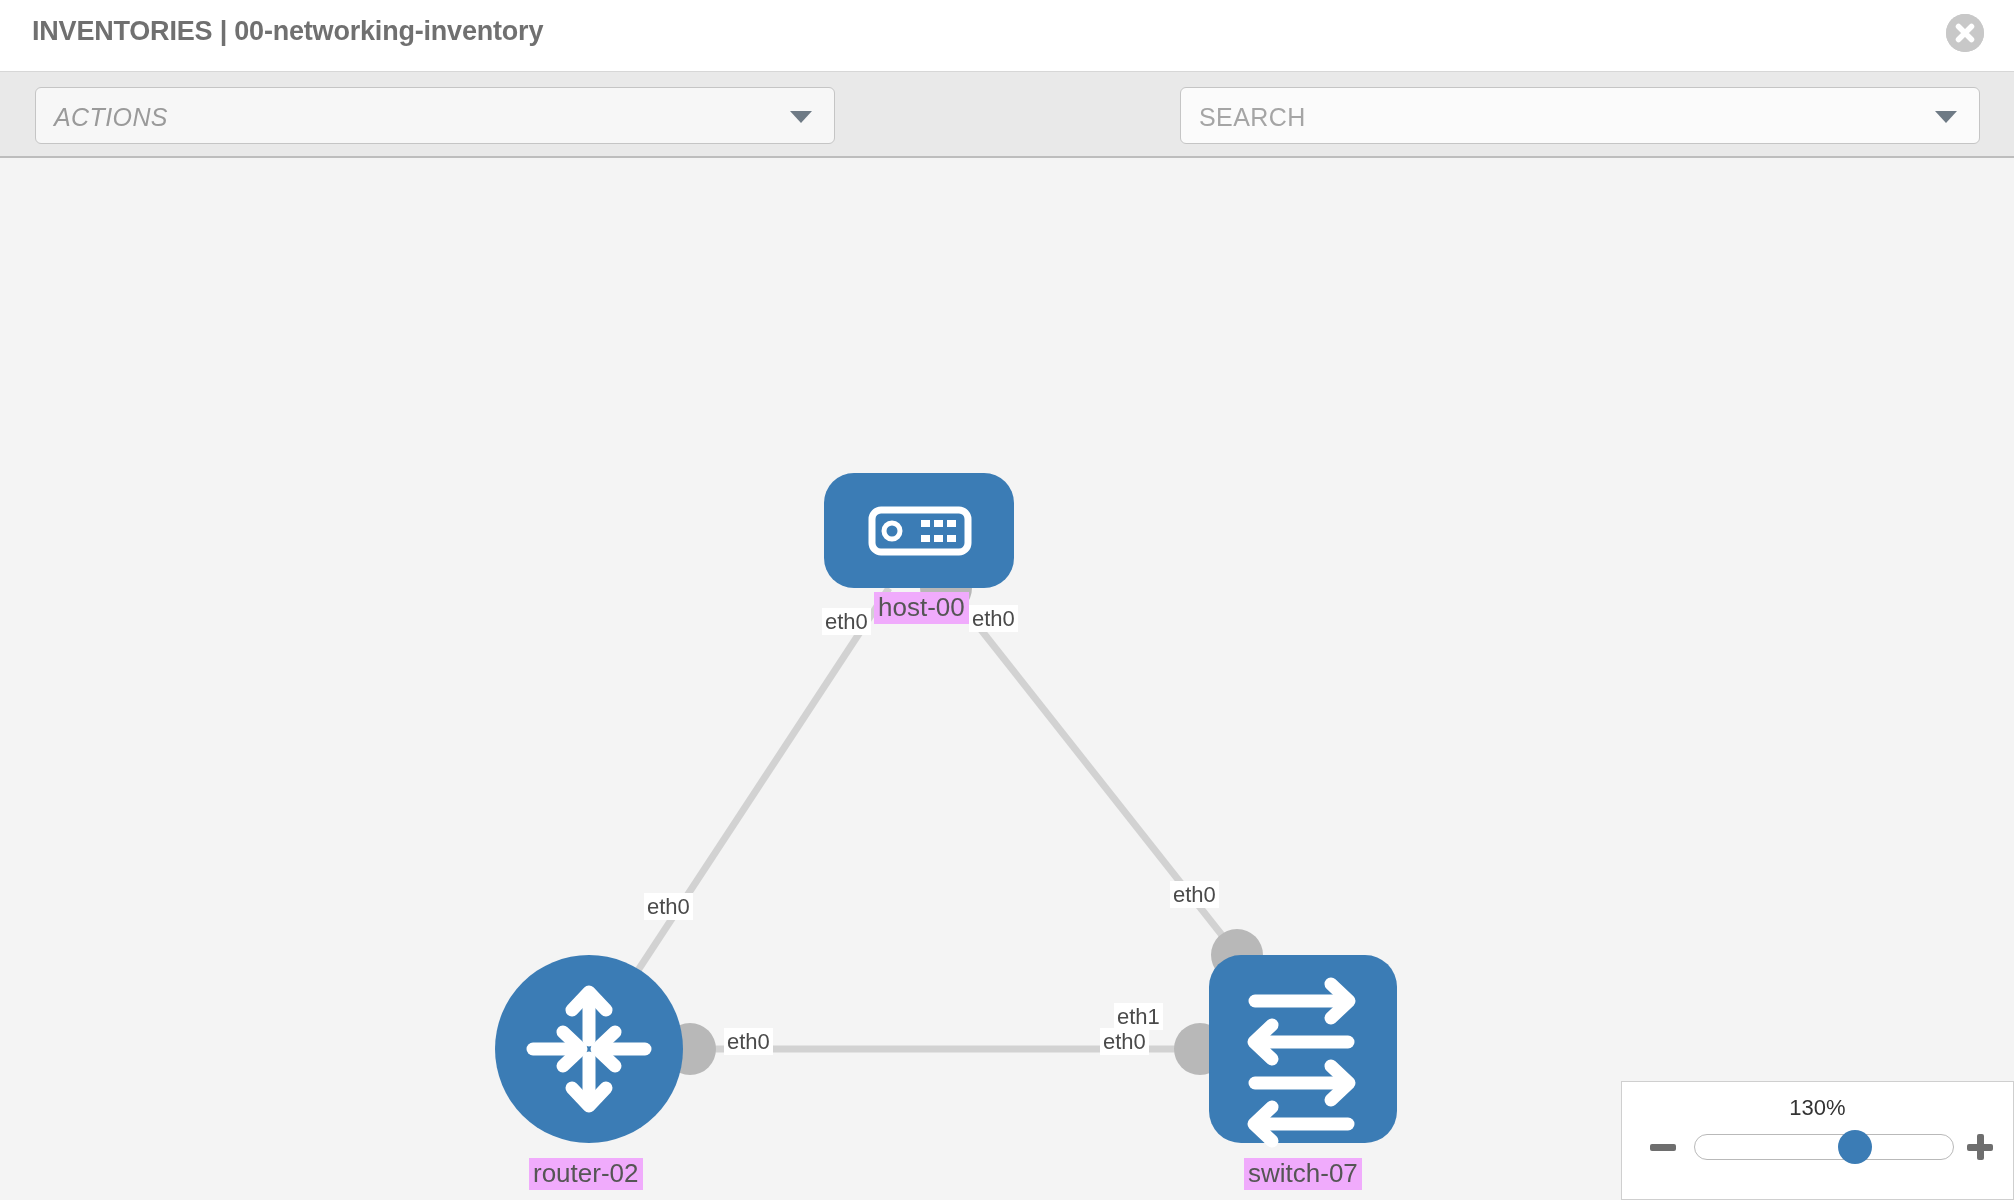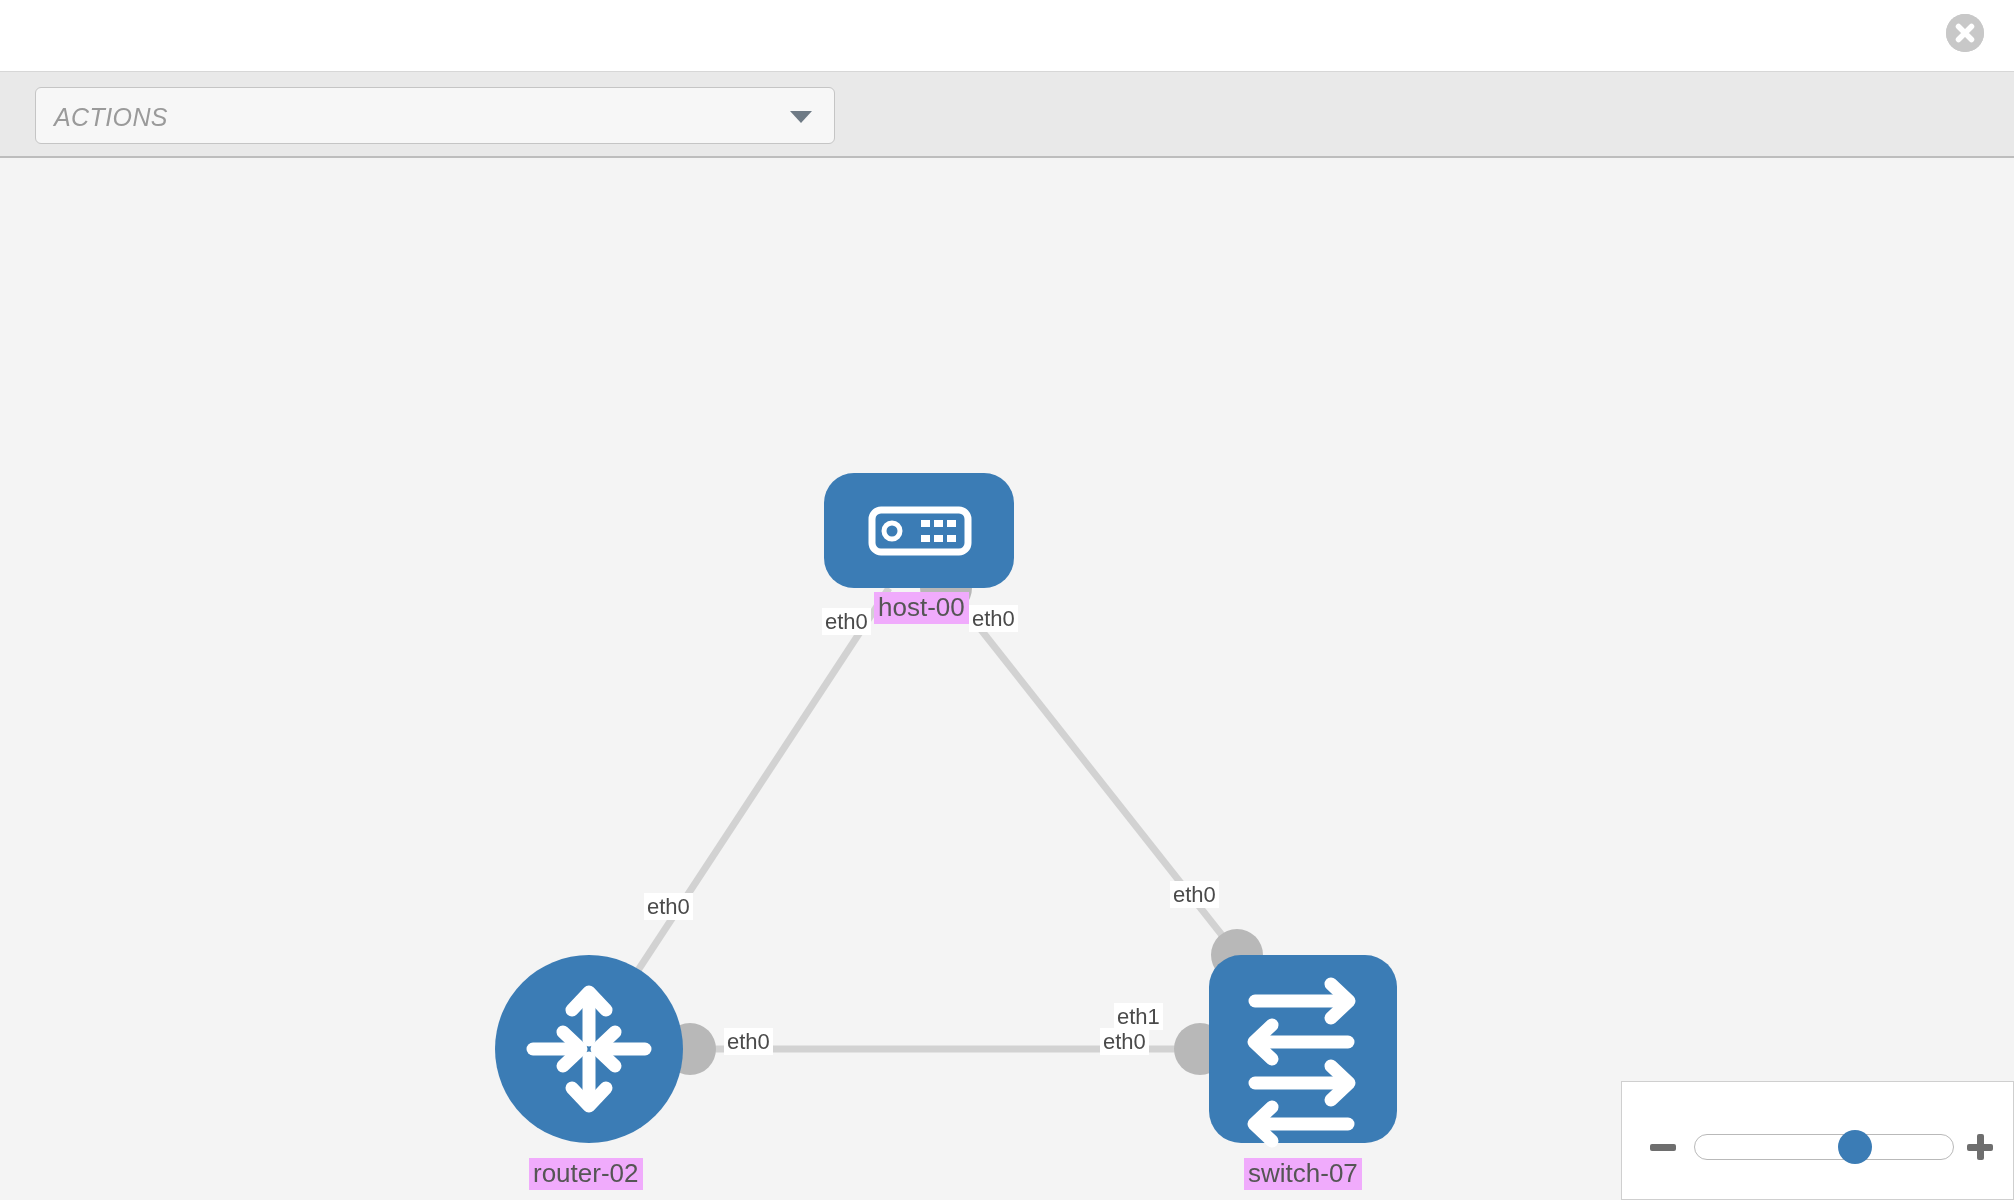--- a/index.html
+++ b/index.html
@@ -210,20 +210,21 @@
     margin-left: -17px;
     border-radius: 50%;
     background: #3b7cb5;
     cursor: grab;
   }
 </style>
 </head>
 <body>
 
 <div class="header">
+  <div class="page-title">INVENTORIES | 00-networking-inventory</div>
   <div class="close-btn">
     <svg width="38" height="38" viewBox="0 0 38 38">
       <circle cx="19" cy="19" r="19" fill="#c8c8c8"></circle>
       <path d="M12.5 12.5 L25.5 25.5 M25.5 12.5 L12.5 25.5" stroke="#ffffff" stroke-width="5.5" stroke-linecap="round"></path>
     </svg>
   </div>
 </div>
 
 <div class="toolbar">
 
@@ -241,20 +242,24 @@
 
   <div class="tool-icon key">
     <svg width="46" height="46" viewBox="0 0 24 24">
       <circle cx="8.2" cy="8.2" r="5.2" fill="none" stroke="#8a929c" stroke-width="2.6"></circle>
       <path d="M11.6 11.6 L20.5 20.5" stroke="#8a929c" stroke-width="2.6" stroke-linecap="round"></path>
       <path d="M16.2 16.2 L19.2 13.2" stroke="#8a929c" stroke-width="2.6" stroke-linecap="round"></path>
       <path d="M18.7 18.7 L21.2 16.2" stroke="#8a929c" stroke-width="2.6" stroke-linecap="round"></path>
     </svg>
   </div>
 
+  <div class="search-select">
+    <span class="search-label">SEARCH</span>
+    <span class="caret"></span>
+  </div>
 </div>
 
 <div class="canvas">
 
   <svg class="topology-svg" width="2014" height="1042">
 
     <g>
       <line x1="889" y1="430" x2="610" y2="855" stroke="#d2d2d2" stroke-width="7"></line>
       <line x1="948" y1="430" x2="1240" y2="800" stroke="#d2d2d2" stroke-width="7"></line>
       <line x1="690" y1="891" x2="1205" y2="891" stroke="#d2d2d2" stroke-width="7"></line>
@@ -326,20 +331,21 @@
   <div class="iface-label" style="left:969px; top:447px;">eth0</div>
   <div class="iface-label" style="left:644px; top:735px;">eth0</div>
   <div class="iface-label" style="left:1170px; top:723px;">eth0</div>
   <div class="iface-label" style="left:724px; top:870px;">eth0</div>
   <div class="iface-label" style="left:1100px; top:870px;">eth0</div>
   <div class="iface-label" style="left:1114px; top:845px;">eth1</div>
 
 </div>
 
 <div class="zoom-panel">
+  <div class="zoom-value">130%</div>
 
   <div class="zoom-minus">
     <span class="bar"></span>
   </div>
 
   <div class="zoom-track">
     <div class="zoom-handle" style="left: 62%;"></div>
   </div>
 
   <div class="zoom-plus">

